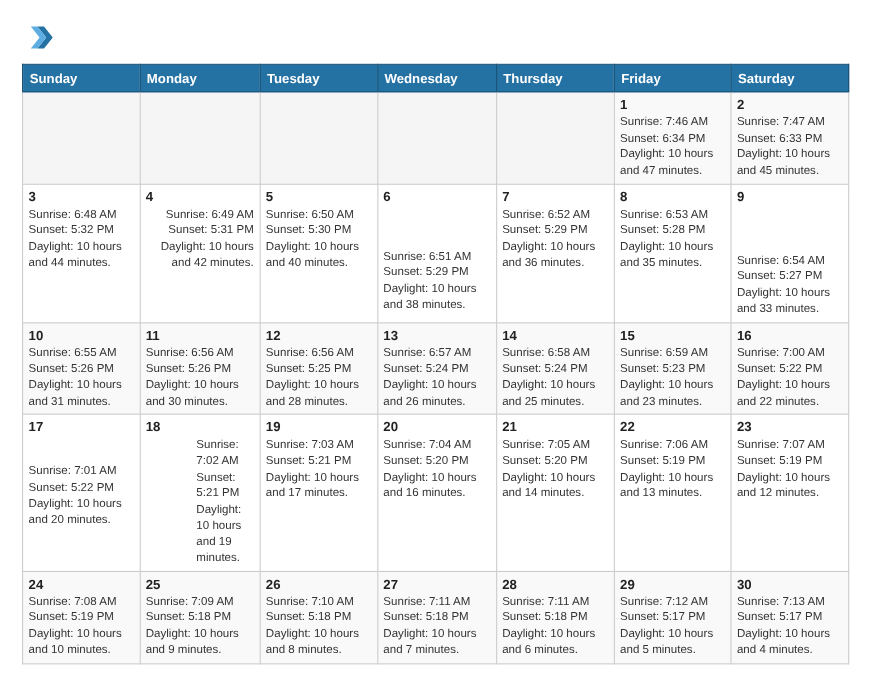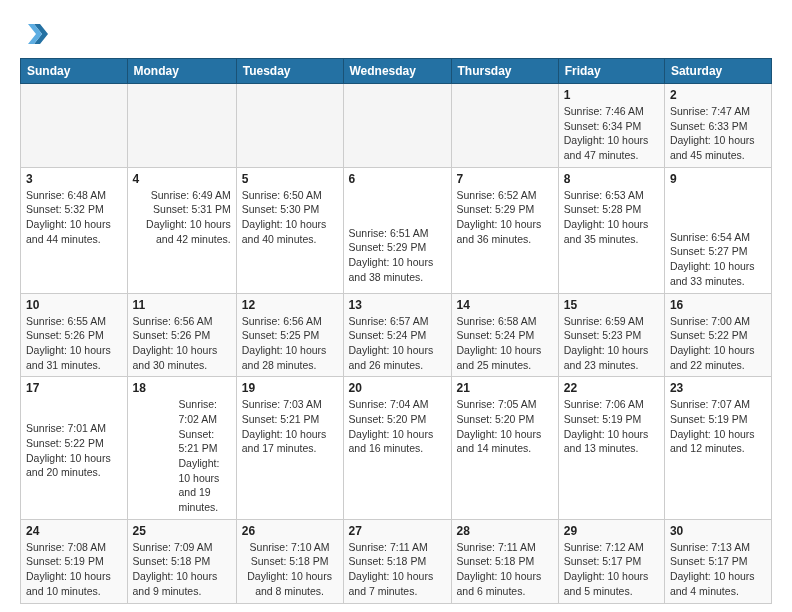--- a/index.html
+++ b/index.html
@@ -291,21 +291,21 @@
 Daylight: 10 hours and 10 minutes.</div>
           </td>
           <td>
             <span class="day-number">25</span>
             <div class="day-info" style="white-space: pre-line;">Sunrise: 7:09 AM
 Sunset: 5:18 PM
 Daylight: 10 hours and 9 minutes.</div>
           </td>
           <td>
             <span class="day-number">26</span>
-            <div class="day-info" style="white-space: pre-line; text-align: center;">Sunrise: 7:10 AM
+            <div class="day-info" style="white-space: pre-line;">Sunrise: 7:10 AM
 Sunset: 5:18 PM
 Daylight: 10 hours and 8 minutes.</div>
           </td>
           <td>
             <span class="day-number">27</span>
             <div class="day-info" style="white-space: pre-line;">Sunrise: 7:11 AM
 Sunset: 5:18 PM
 Daylight: 10 hours and 7 minutes.</div>
           </td>
           <td>

